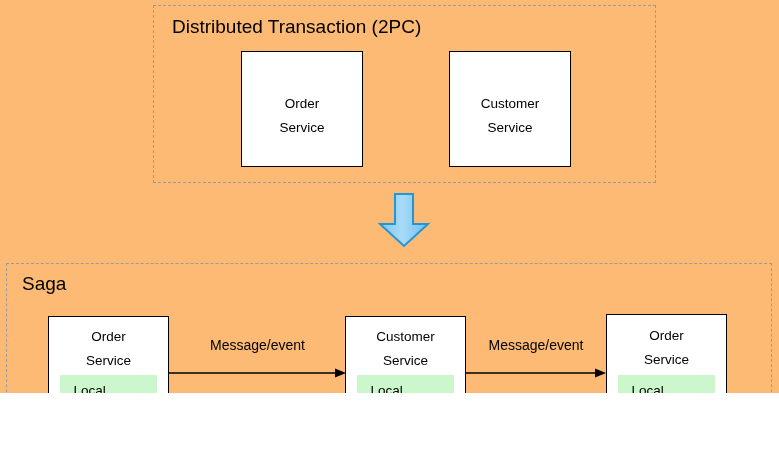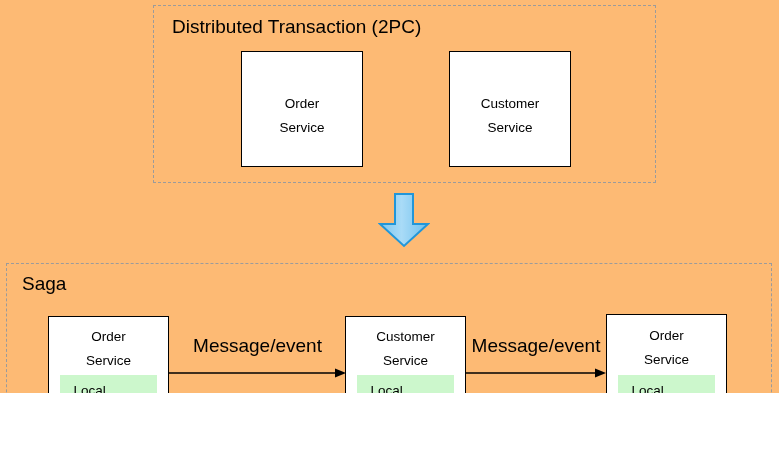--- a/index.html
+++ b/index.html
@@ -71,21 +71,21 @@
     position: absolute;
     height: 14px;
   }
   .msg-arrow svg {
     display: block;
     overflow: visible;
   }
   .msg-label {
     position: absolute;
     text-align: center;
-    font-size: 19px;
+    font-size: 14px;
     line-height: 17px;
     color: #000000;
     white-space: nowrap;
   }
 
   
   .big-arrow {
     position: absolute;
   }
   .big-arrow svg { display: block; }

